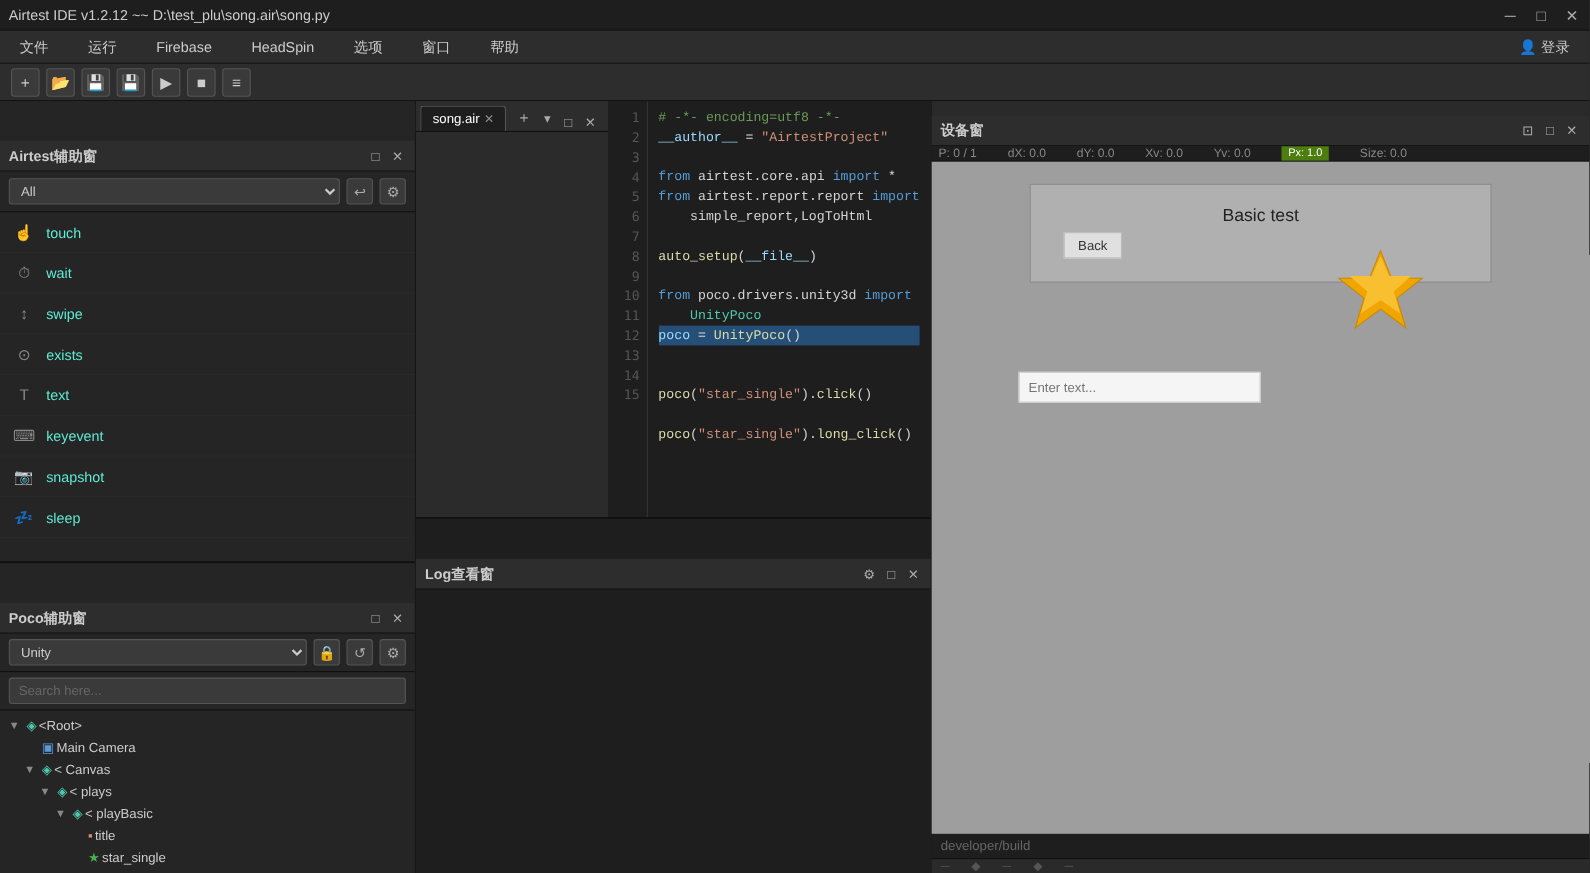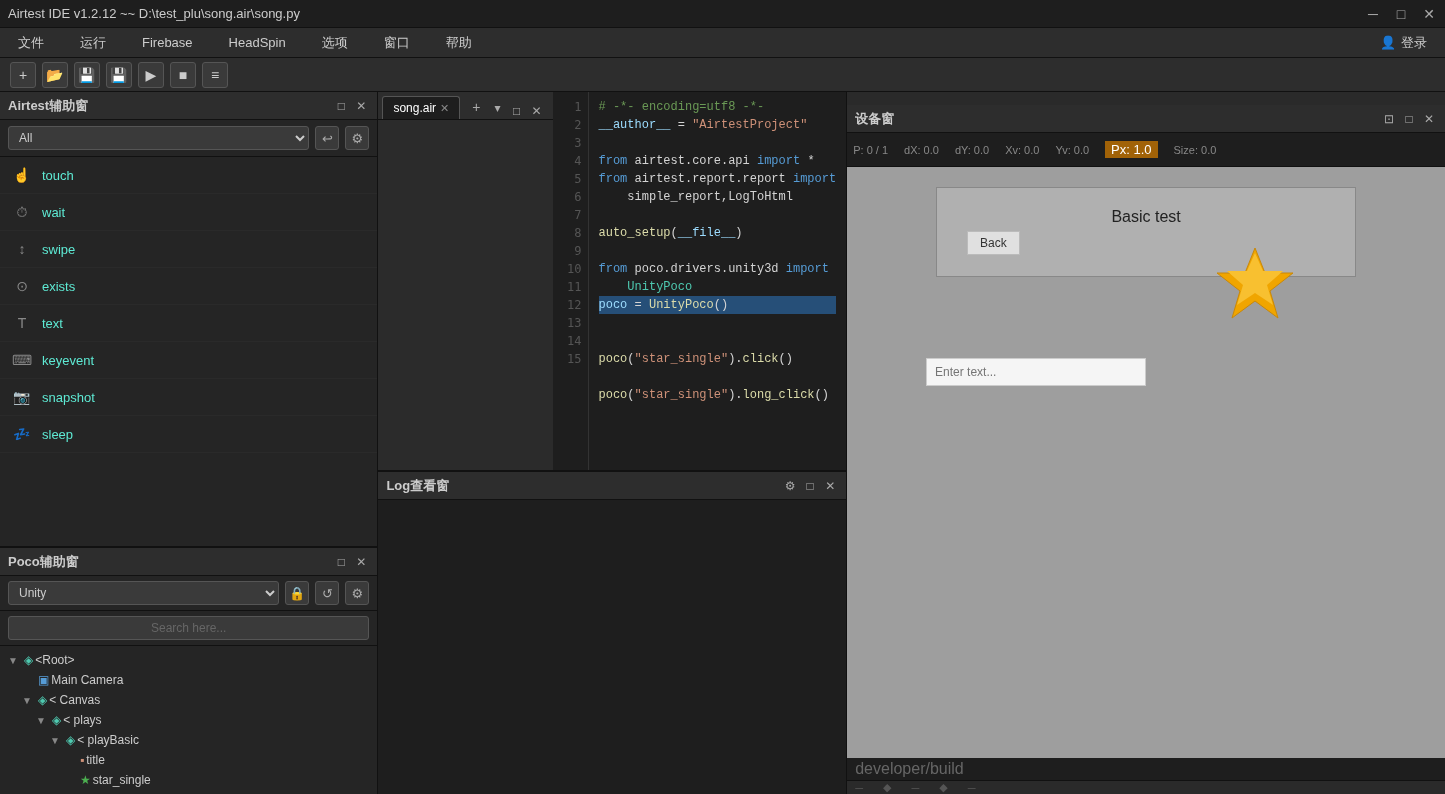--- a/index.html
+++ b/index.html
@@ -116,20 +116,21 @@
       flex-direction: column;
     }
     .panel-header {
       height: 28px;
       background: #2d2d2d;
       display: flex;
       align-items: center;
       justify-content: space-between;
       padding: 0 8px;
       border-bottom: 1px solid #111;
+      margin-top: 36px;
     }
     .panel-title {
       font-size: 13px;
       font-weight: bold;
       color: #ccc;
     }
     .panel-controls {
       display: flex;
       gap: 4px;
     }
@@ -247,21 +248,20 @@
     }
     #poco-search-input {
       width: 100%;
       background: #3a3a3a;
       border: 1px solid #555;
       color: #ccc;
       padding: 3px 8px;
       font-size: 12px;
       border-radius: 3px;
       height: 24px;
-      text-align: center;
     }
     #poco-search-input::placeholder { color: #666; }
 
     .refresh-bar {
       padding: 4px 8px;
       font-size: 11px;
       color: #888;
       background: #2a2a2a;
       border-bottom: 1px solid #111;
     }
@@ -417,40 +417,40 @@
       height: 28px;
       background: #2d2d2d;
       display: flex;
       align-items: center;
       justify-content: space-between;
       padding: 0 8px;
       border-bottom: 1px solid #111;
       margin-top: 13px;
     }
     #device-metrics {
-      height: 34px;
+      height: 14px;
       background: #1e1e1e;
       display: flex;
       align-items: center;
       padding: 0 6px;
-      gap: 16px;
+      gap: 28px;
       font-size: 11px;
       color: #888;
       border-bottom: 1px solid #111;
     }
     .metric-item {
       display: flex;
       align-items: center;
       gap: 3px;
     }
     .metric-red {
-      background: #a16207;
+      background: #4d7c0f;
       color: #fff;
       padding: 1px 6px;
-      font-size: 13px;
+      font-size: 10px;
     }
     #device-screen {
       flex: 1;
       background: #9e9e9e;
       position: relative;
       display: flex;
       align-items: flex-start;
       justify-content: center;
       padding-top: 20px;
     }
@@ -491,21 +491,21 @@
       color: #333;
       cursor: pointer;
     }
     #device-bottom-bar {
       height: 22px;
       background: #1e1e1e;
       display: flex;
       align-items: center;
       justify-content: space-between;
       padding: 0 8px;
-      font-size: 16px;
+      font-size: 12px;
       color: #666;
     }
     #device-scroll-bar {
       height: 14px;
       background: #2a2a2a;
       display: flex;
       align-items: center;
       padding: 0 8px;
       gap: 20px;
       border-top: 1px solid #111;

